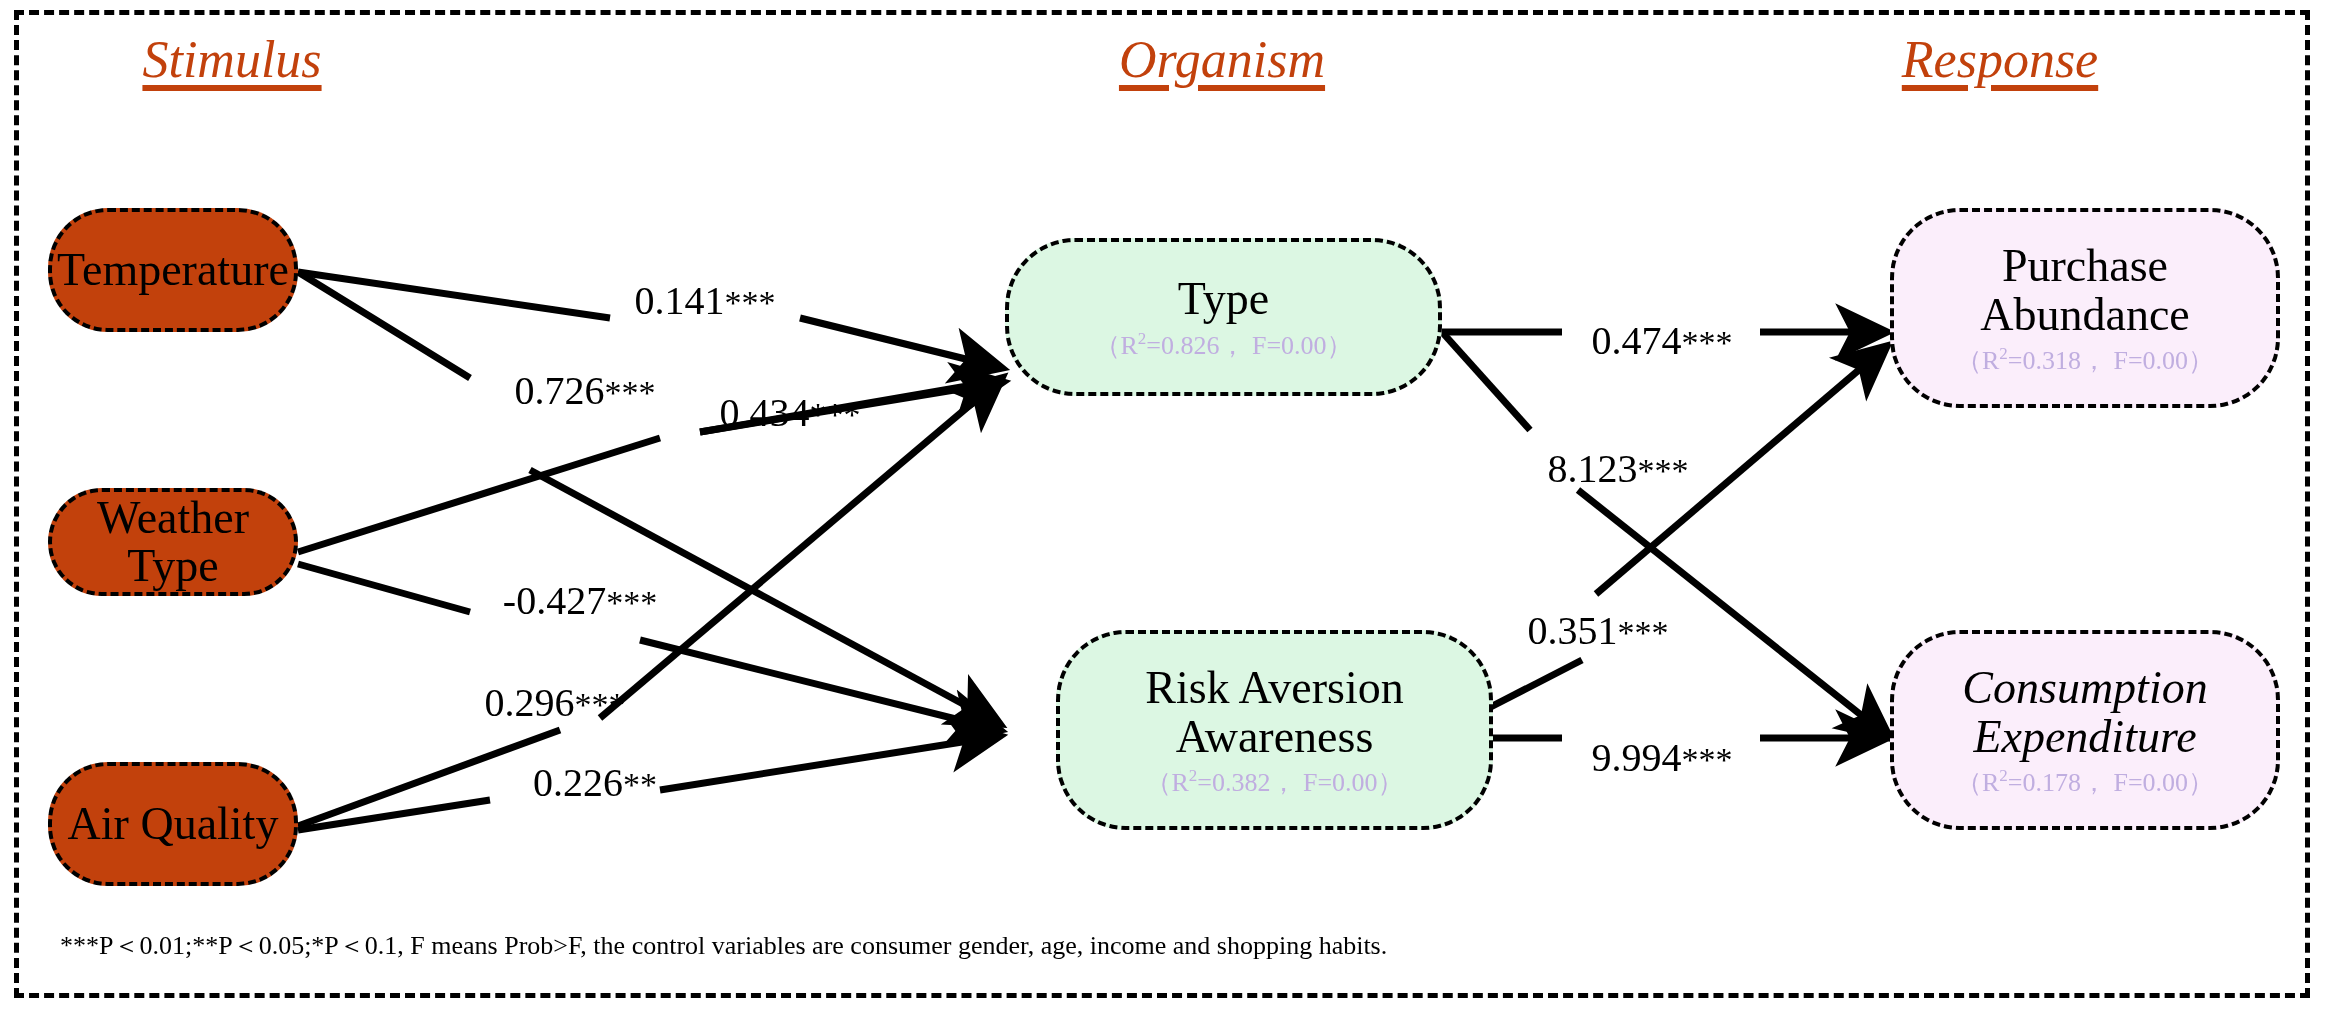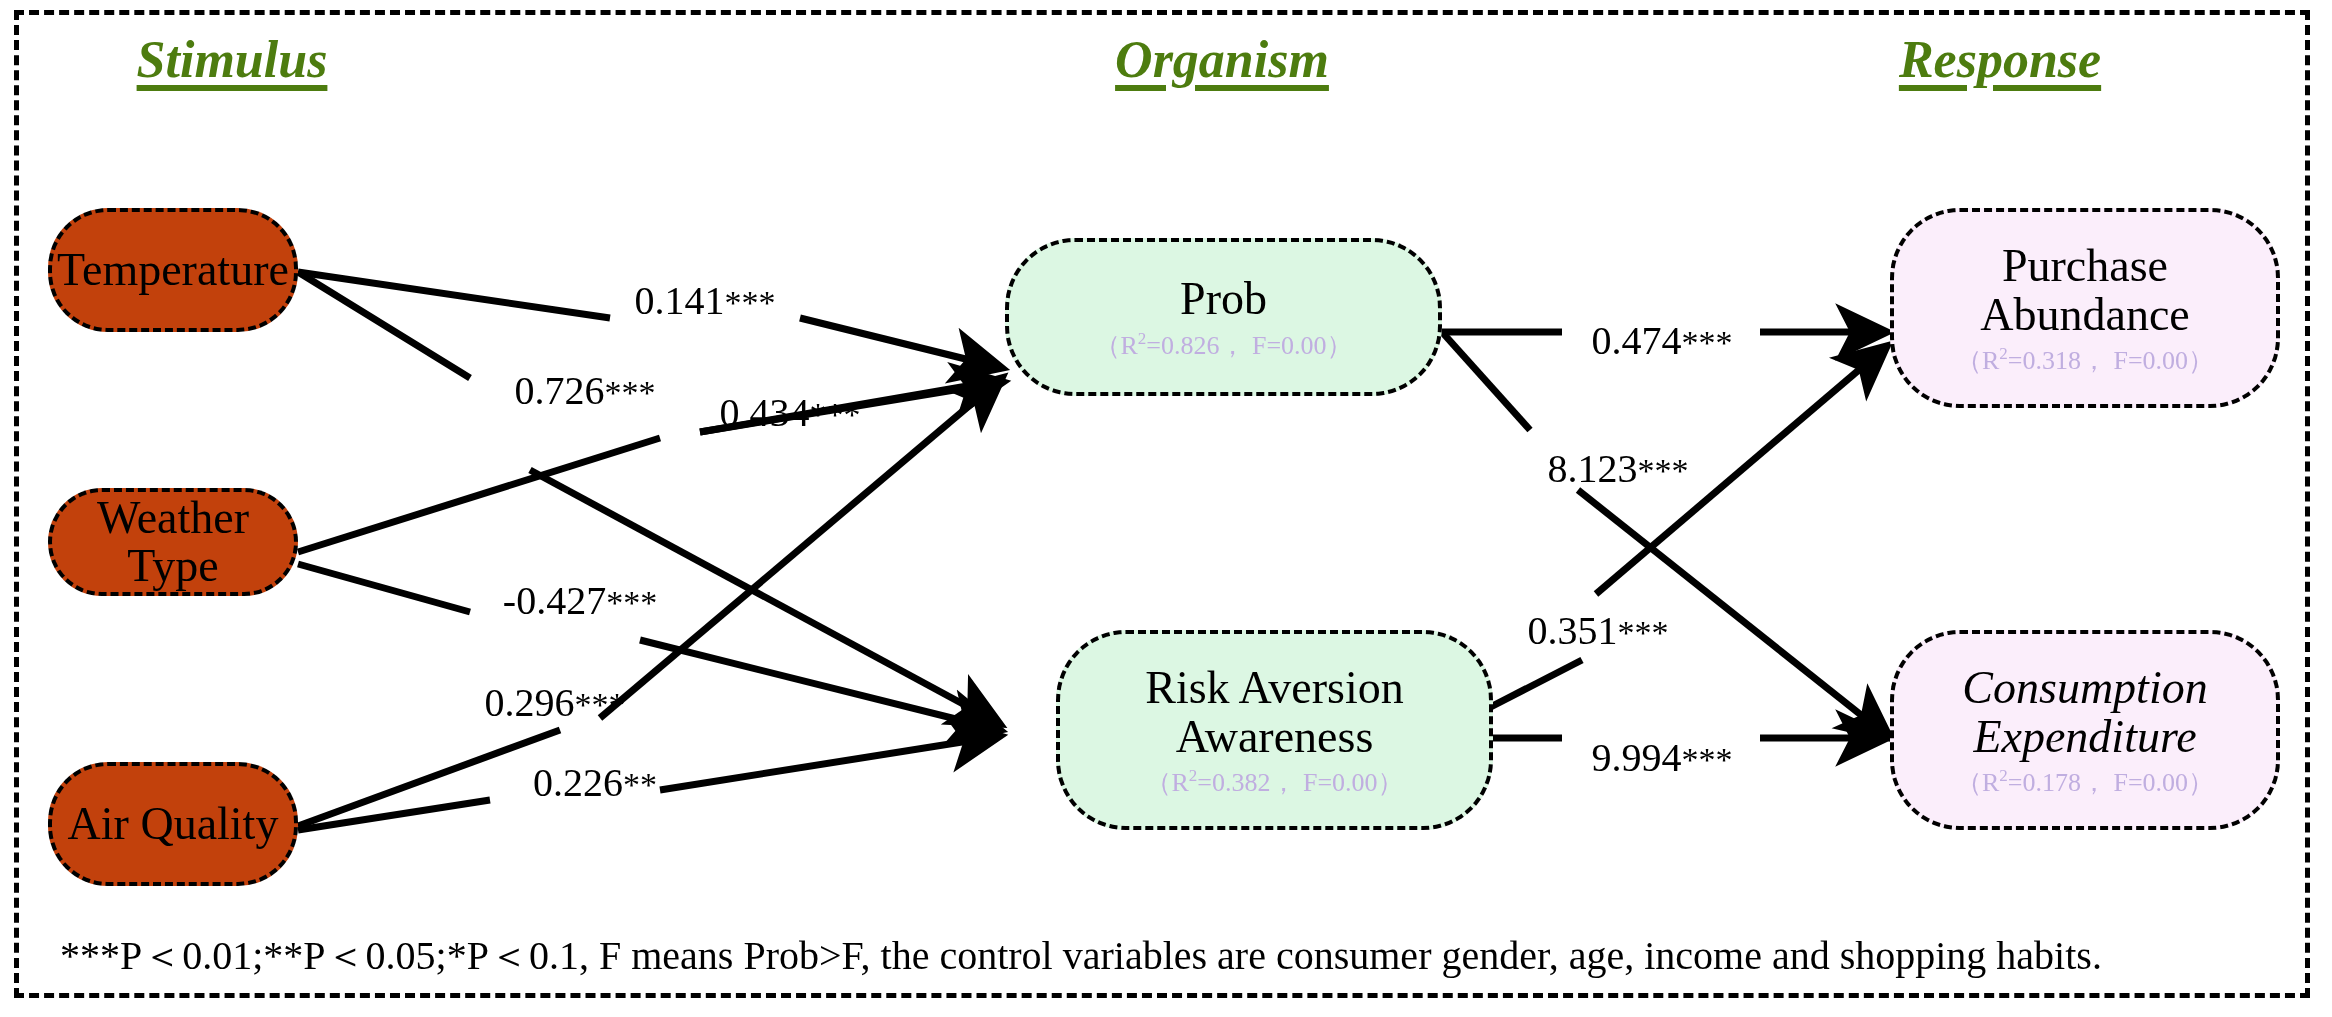--- a/index.html
+++ b/index.html
@@ -1,37 +1,37 @@
 <!DOCTYPE html>
 <html><head>
 <meta charset="utf-8">
 <style>
   html,body{margin:0;padding:0;background:#ffffff;}
   body{font-family:"Liberation Serif", serif;}
   #root{position:relative;width:2332px;height:1017px;background:#fff;overflow:hidden;}
   .outer-frame{position:absolute;left:14px;top:10px;width:2296px;height:988px;
     border:5px dashed #000;box-sizing:border-box;}
   svg.edges{position:absolute;left:0;top:0;width:2332px;height:1017px;}
-  .col-header{position:absolute;color:#4d7c0f;font-weight:bold;font-style:italic;
+  .col-header{position:absolute;color:#c2410c;font-weight:normal;font-style:italic;
     font-size:52px;font-family:"Liberation Serif", serif;text-decoration:underline;
     text-decoration-thickness:6px;text-underline-offset:8px;white-space:nowrap;
     transform:translateX(-50%);}
   .node{position:absolute;box-sizing:border-box;border:4px dashed #000;
     display:flex;flex-direction:column;align-items:center;justify-content:center;
     text-align:center;line-height:1.05;}
   .node .title{font-size:46px;color:#000;font-family:"Liberation Serif", serif;}
   .node .stat{font-size:26px;color:#c0aee0;font-family:"Liberation Serif", serif;margin-top:6px;white-space:nowrap;}
   .node .stat sup{font-size:17px;vertical-align:super;}
   .n-blue{background:#c2410c;border-radius:60px;}
   .n-green{background:#dcf7e3;border-radius:70px;}
   .n-pink{background:#fbeefb;border-radius:70px;}
   .edge-label{position:absolute;font-family:"Liberation Serif", serif;font-size:40px;
     color:#000;white-space:nowrap;transform:translate(-50%,-50%);background:transparent;}
   .edge-label .st{font-size:34px;letter-spacing:0px;}
-  .footnote{position:absolute;left:60px;top:928px;font-size:40px;color:#000;
+  .footnote{position:absolute;left:60px;top:928px;font-size:26px;color:#000;
     font-family:"Liberation Serif", serif;white-space:nowrap;}
 </style>
 </head>
 <body>
 
 <div id="root">
   <div class="outer-frame"></div>
 
   <div class="col-header" style="left:232px;top:30px;">Stimulus</div>
   <div class="col-header" style="left:1222px;top:30px;">Organism</div>
@@ -84,21 +84,21 @@
 
   <div class="node n-blue" style="left:48px;top:488px;width:250px;height:108px;">
     <div class="title">Weather Type</div>
   </div>
 
   <div class="node n-blue" style="left:48px;top:762px;width:250px;height:124px;">
     <div class="title">Air Quality</div>
   </div>
 
   <div class="node n-green" style="left:1005px;top:238px;width:437px;height:158px;">
-    <div class="title">Prob</div>
+    <div class="title">Type</div>
     <div class="stat"><span>（R</span><sup>2</sup><span>=</span><span>0.826</span><span>，  F=</span><span>0.00</span><span>）</span></div>
   </div>
 
   <div class="node n-green" style="left:1056px;top:630px;width:437px;height:200px;">
     <div class="title" style="max-width:330px;">Risk Aversion Awareness</div>
     <div class="stat"><span>（R</span><sup>2</sup><span>=</span><span>0.382</span><span>，  F=</span><span>0.00</span><span>）</span></div>
   </div>
 
   <div class="node n-pink" style="left:1890px;top:208px;width:390px;height:200px;">
     <div class="title" style="max-width:300px;">Purchase Abundance</div>

